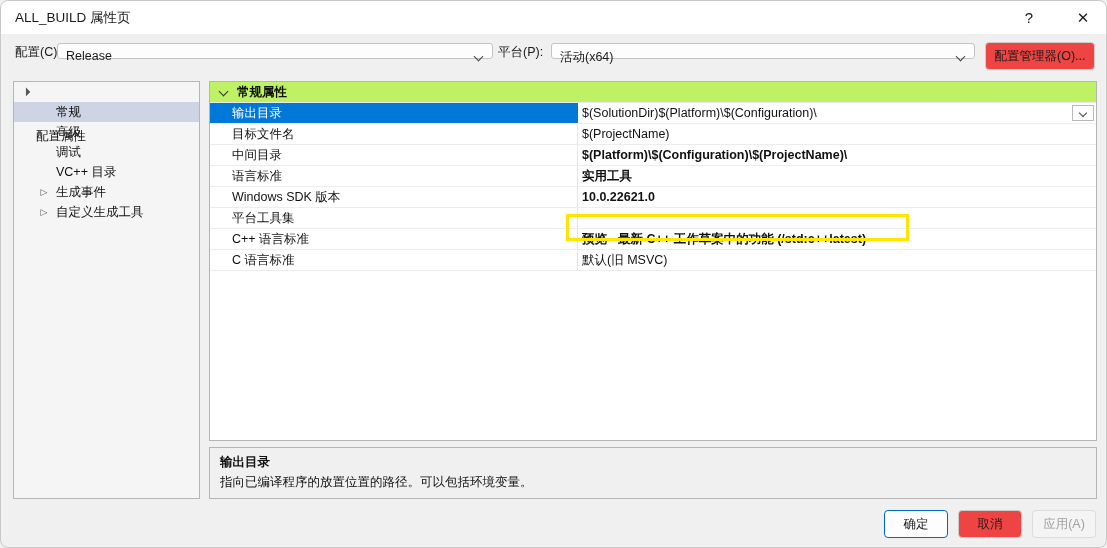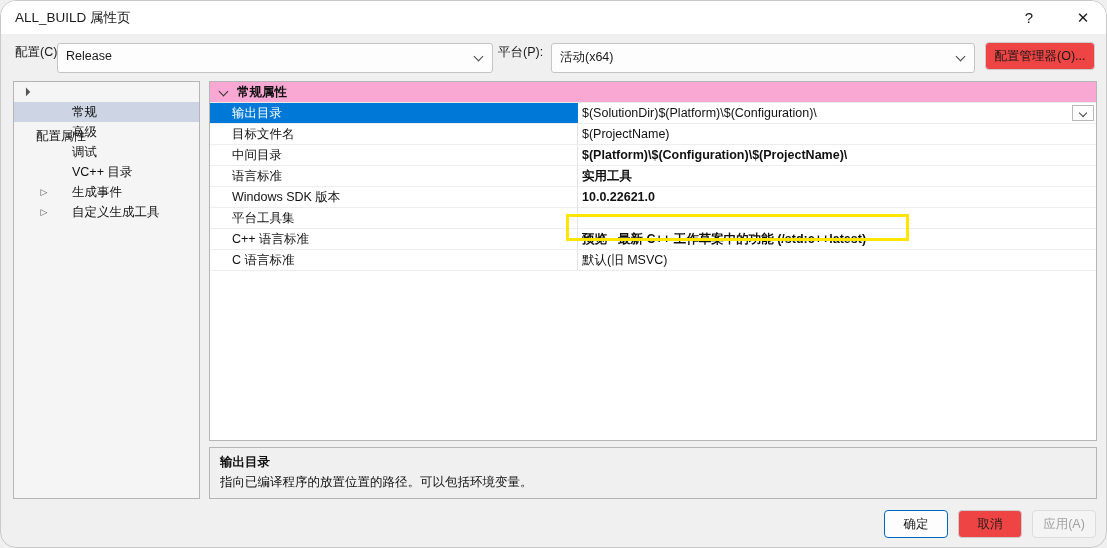--- a/index.html
+++ b/index.html
@@ -6,21 +6,21 @@
   body{
     width:1107px;height:548px;overflow:hidden;
     font-family:"Liberation Sans","DejaVu Sans",sans-serif;
     font-size:12.5px;color:#1a1a1a;
     background:#f0f0f0;
   }
   .dialog{
     position:absolute;left:0;top:0;width:1107px;height:548px;
     background:#f0f0f0;
     border:1px solid #c9c9c9;
-    border-radius:16px;
+    border-radius:8px;
     box-sizing:border-box;
     overflow:hidden;
   }
   
   .titlebar{
     position:absolute;left:0;top:0;width:1105px;height:33px;
     background:#ffffff;
     border-top-left-radius:7px;border-top-right-radius:7px;
   }
   .title-text{
@@ -37,21 +37,21 @@
   .tb-btn.help{right:54px;}
   .tb-btn.close{right:0;border-top-right-radius:7px;}
 
   
   .cfgrow{position:absolute;left:0;top:33px;width:1107px;height:36px;}
   .lbl{position:absolute;font-size:12.5px;color:#1a1a1a;white-space:nowrap;}
   .lbl-cfg{left:14px;top:10px;}
   .lbl-plat{left:497px;top:10px;}
 
   .combo{
-    position:absolute;height:30px;
+    position:absolute;height:16px;
     background:#fdfdfd;
     border:1px solid #c4c4c4;
     border-radius:3px;
     box-sizing:border-box;
   }
   .combo .val{
     position:absolute;left:8px;top:5px;
     font-size:12.5px;color:#1a1a1a;white-space:nowrap;
   }
   .combo .chev{
@@ -96,33 +96,33 @@
   }
   .tnode .tw{
     position:absolute;width:16px;text-align:center;
     font-size:9px;color:#555;line-height:20px;
   }
   .tnode .tl{position:absolute;}
   .tnode.sel{background:#cdd5e5;}
   .tnode.lvl0 .tw{left:4px;}
   .tnode.lvl0 .tl{left:22px;margin-top:44px;}
   .tnode.lvl1 .tw{left:22px;}
-  .tnode.lvl1 .tl{left:42px;margin-left:16px;}
+  .tnode.lvl1 .tl{left:42px;}
 
   
   .gridpanel{
     position:absolute;left:208px;top:80px;width:888px;height:360px;
     background:#ffffff;
     border:1px solid #b5b5b5;
     box-sizing:border-box;
     overflow:hidden;
   }
   .grp{
     position:relative;height:20px;line-height:20px;
-    background:#f9a8d4;
+    background:#bef264;
     border-bottom:1px solid #e9e9e9;
     font-weight:bold;font-size:12.5px;color:#111;
     cursor:default;
   }
   .grp .gchev{
     position:absolute;left:8px;top:0;width:14px;height:20px;
   }
   .grp .gchev:before{
     content:"";position:absolute;left:2px;top:6px;
     width:6px;height:6px;

